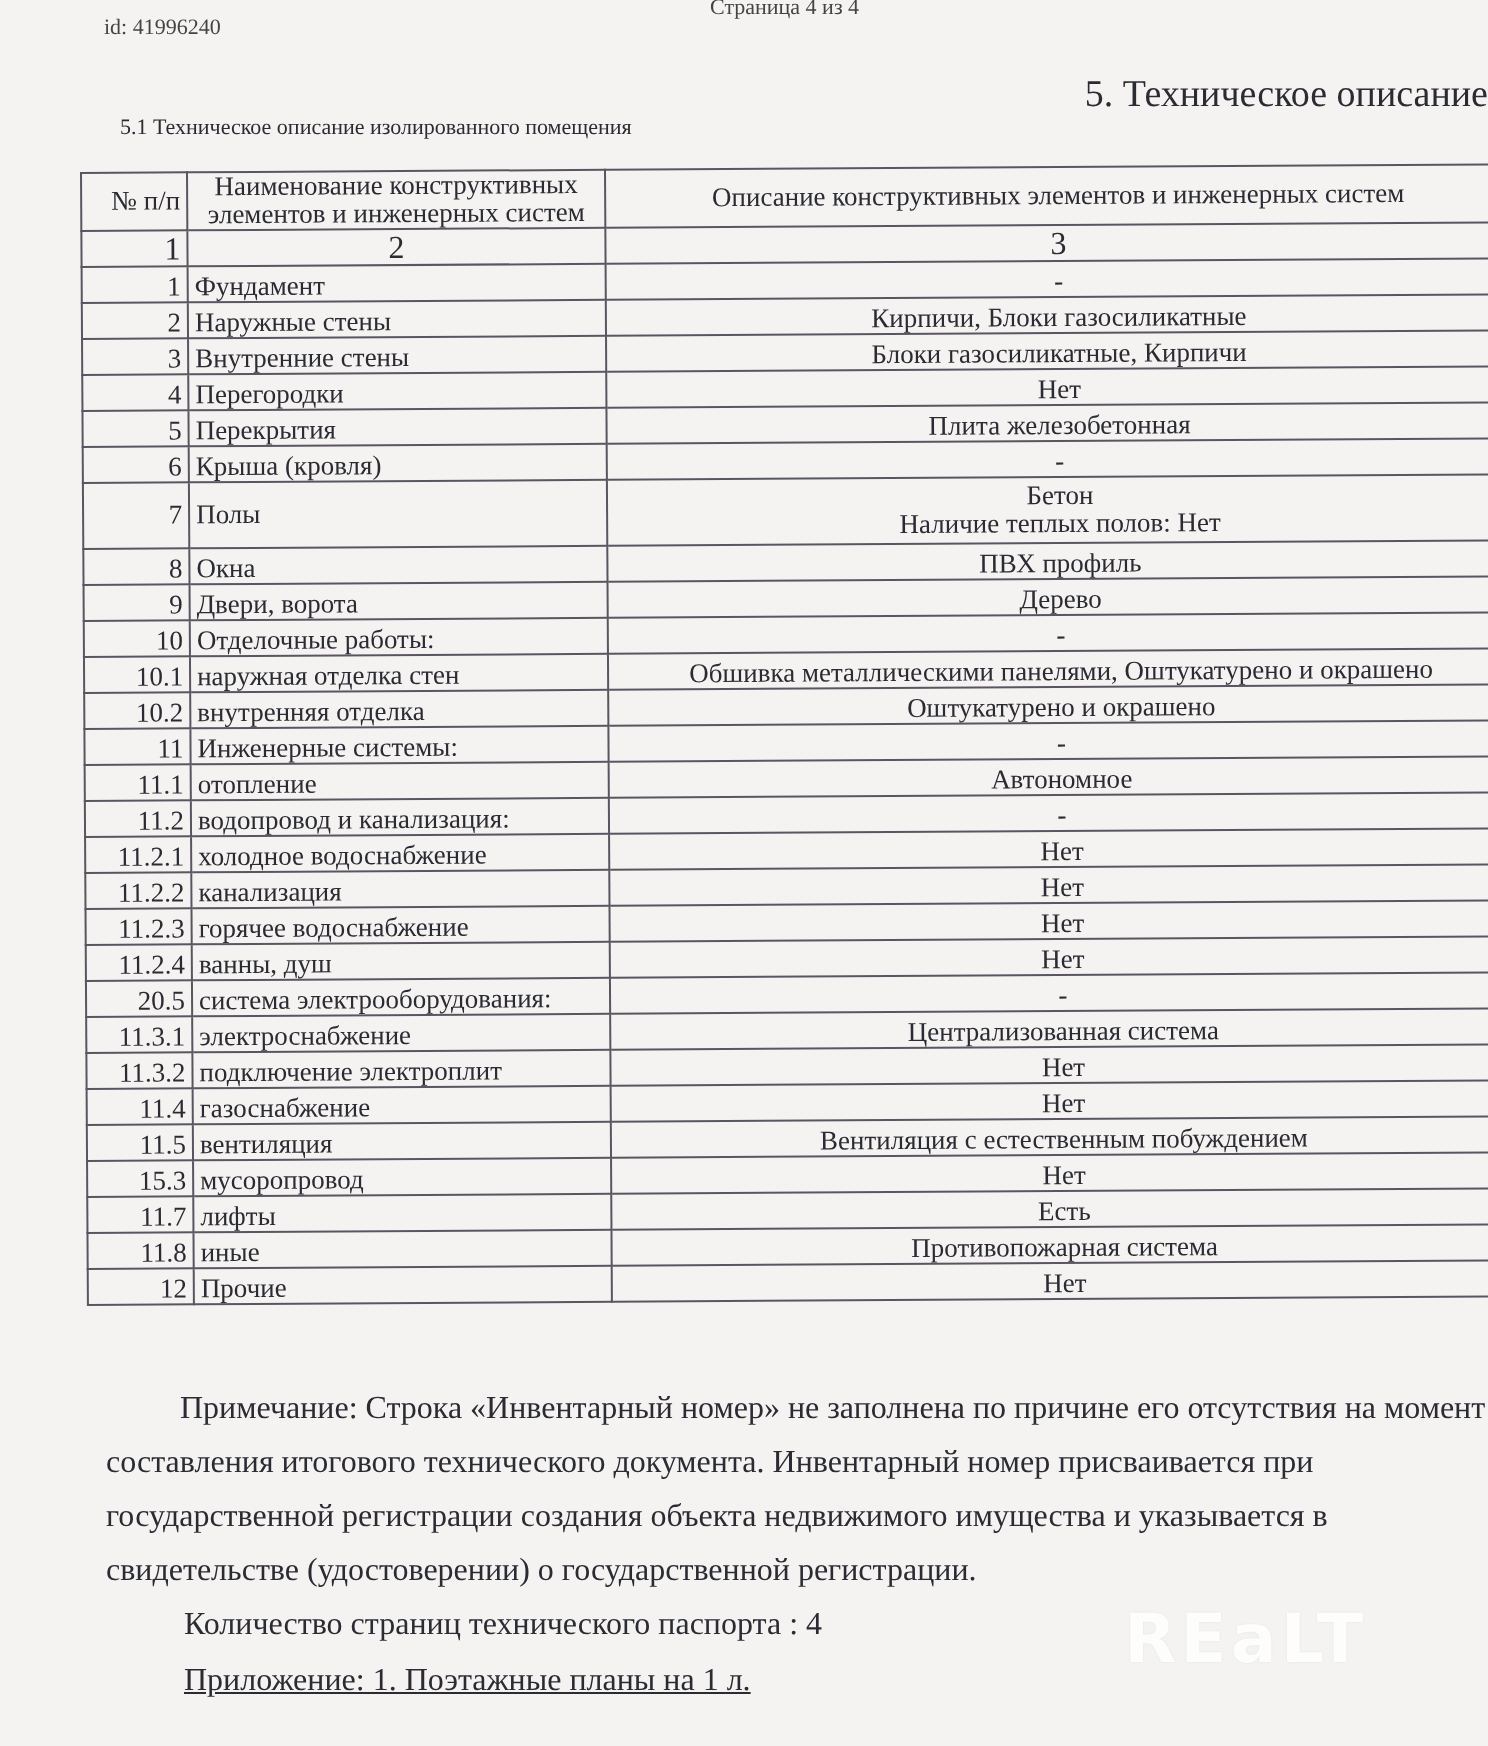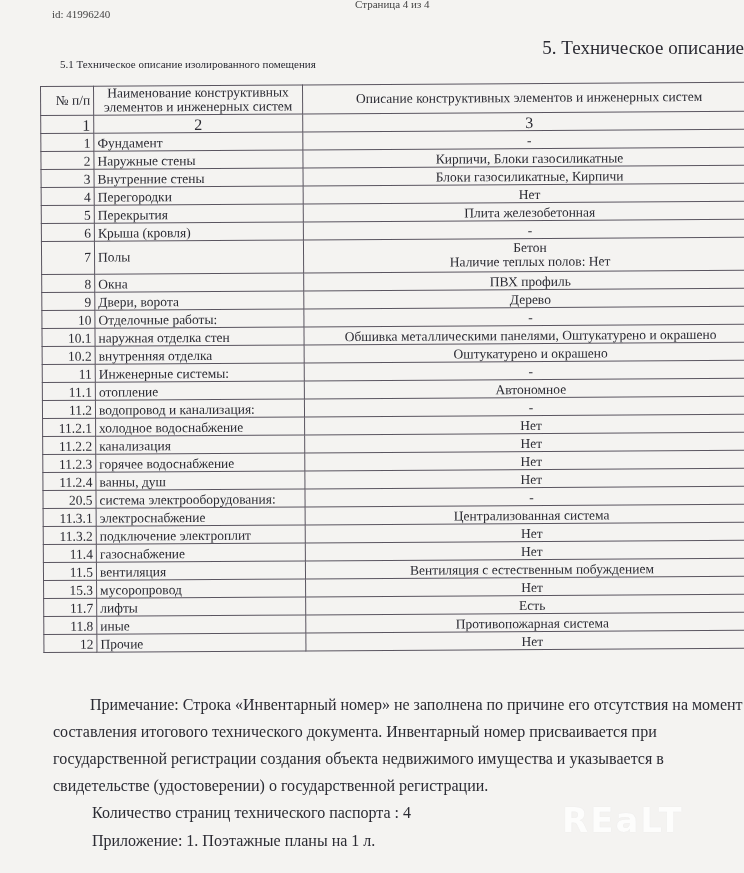--- a/index.html
+++ b/index.html
@@ -28,21 +28,21 @@
   .c3 { text-align:center; }
   .hdr th { height:44px; }
   .hdr .c2 { text-align:center; }
   .nums td { font-size:16px; height:18px; }
   .nums .c2 { text-align:center; }
   tr.tall td { height:32px; vertical-align:middle; }
   .note { position:absolute; left:53px; top:691px; width:700px; font-size:16px; line-height:27px; text-align:justify; }
   .note p { margin:0; }
   .note .indent { text-indent:37px; }
   .pages { position:absolute; left:92px; top:804px; font-size:16px; }
-  .appendix { position:absolute; left:92px; top:832px; font-size:16px; }
+  .appendix { position:absolute; left:92px; top:832px; font-size:16px;text-decoration:underline; }
   .watermark { position:absolute; left:562px; top:800px; font-family:"DejaVu Sans", sans-serif; font-size:34px; font-weight:bold; letter-spacing:2px; color:#ffffff; opacity:0.85; text-shadow:0 0 1px #ddd; }
 </style>
 </head>
 <body>
 
 <div class="page-id">id: 41996240</div>
 <div class="page-num">Страница 4 из 4</div>
 
 <div class="h1">5. Техническое описание</div>
 <div class="h2">5.1 Техническое описание изолированного помещения</div>

